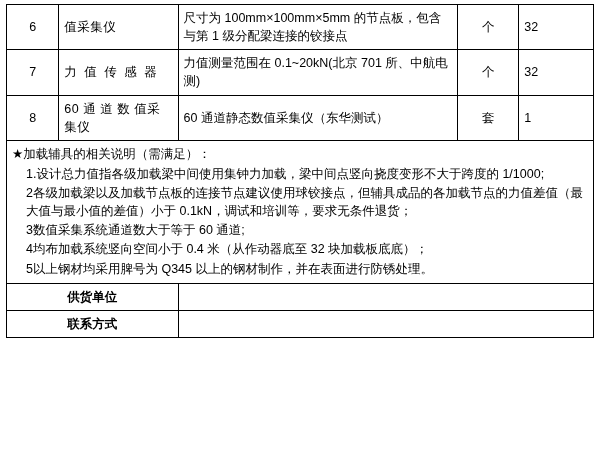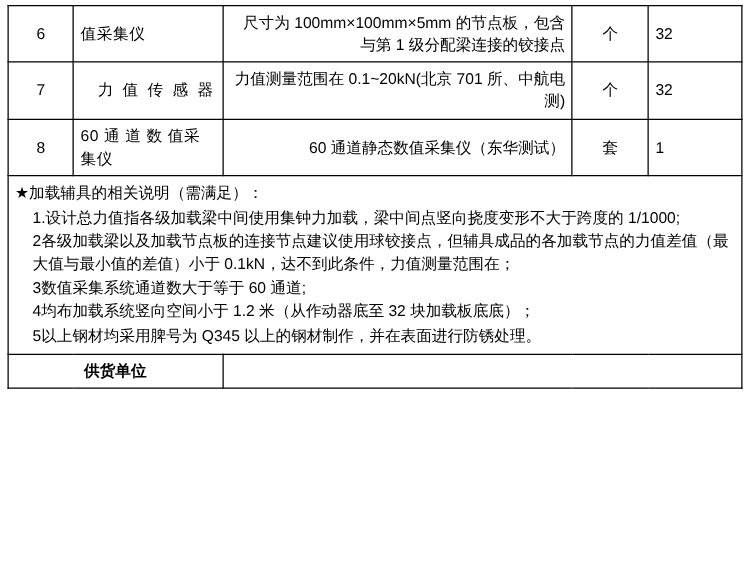--- a/index.html
+++ b/index.html
@@ -29,27 +29,26 @@
   }
   table.doc td {
     border: 1px solid #000000;
     padding: 4px 5px;
     vertical-align: middle;
     font-size: 12.5px;
     line-height: 1.45;
   }
   .c-idx { width: 36px; text-align: center; }
   .c-name { width: 96px; text-align: left; letter-spacing: 0.5px;}
-  .c-desc { width: 240px; text-align: right; }
+  .c-desc { width: 240px; text-align: left; }
   .c-unit { width: 44px; text-align: center; }
   .c-qty  { width: 56px; text-align: left; }
 
   .name-spaced {
     letter-spacing: 2px;
-    text-align: right;
   }
   .notes-cell {
     padding: 6px 8px 8px 8px;
     line-height: 1.62;
     font-size: 12.5px;
   }
   .notes-title {
     margin: 0 0 2px 0;
     font-weight: normal;
   }
@@ -114,31 +113,35 @@
         <td class="c-desc">60 通道静态数值采集仪（东华测试）</td>
         <td class="c-unit">套</td>
         <td class="c-qty">1</td>
       </tr>
 
       <tr>
         <td class="notes-cell" colspan="5">
           <p class="notes-title">★加载辅具的相关说明（需满足）：</p>
           <ul class="notes-list">
             <li>1.设计总力值指各级加载梁中间使用集钟力加载，梁中间点竖向挠度变形不大于跨度的 1/1000;</li>
-            <li>2各级加载梁以及加载节点板的连接节点建议使用球铰接点，但辅具成品的各加载节点的力值差值（最大值与最小值的差值）小于 0.1kN，达不到此条件，力值测量范围在；</li>
+            <li>2各级加载梁以及加载节点板的连接节点建议使用球铰接点，但辅具成品的各加载节点的力值差值（最大值与最小值的差值）小于 0.1kN，调试和培训等，要求无条件退货；</li>
             <li>3数值采集系统通道数大于等于 60 通道;</li>
-            <li>4均布加载系统竖向空间小于 1.2 米（从作动器底至 32 块加载板底底）；</li>
+            <li>4均布加载系统竖向空间小于 0.4 米（从作动器底至 32 块加载板底底）；</li>
             <li>5以上钢材均采用脾号为 Q345 以上的钢材制作，并在表面进行防锈处理。</li>
           </ul>
         </td>
       </tr>
 
 
 
       <tr>
         <td class="label-cell" colspan="2">供货单位</td>
         <td class="blank-cell" colspan="3"></td>
       </tr>
 
+      <tr>
+        <td class="label-cell" colspan="2">联系方式</td>
+        <td class="blank-cell" colspan="3"></td>
+      </tr>
     </tbody>
   </table>
 
 </div>
 
 </body></html>

